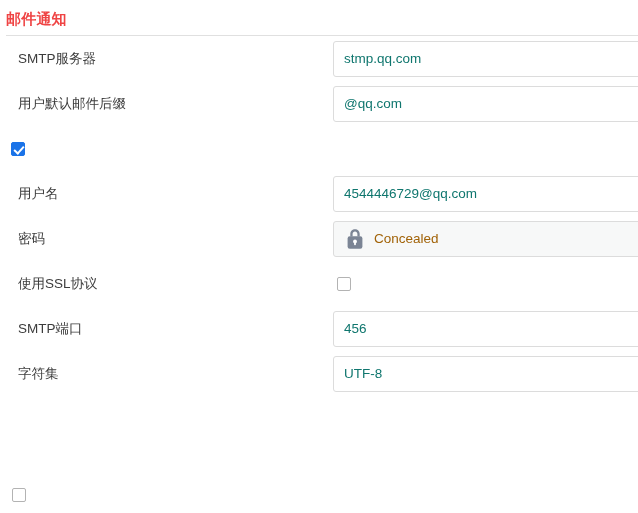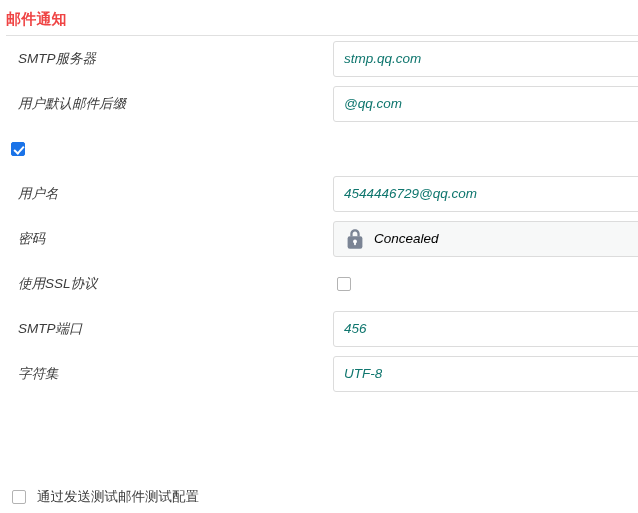--- a/index.html
+++ b/index.html
@@ -36,21 +36,20 @@
     height: 1px;
     background: #e0e0e0;
   }
 
   
   .form {
     position: absolute;
     left: 0;
     top: 36px;
     width: 560px;
-    font-style: italic;
   }
   .row {
     position: relative;
     width: 100%;
     height: 45px;
   }
   .row-label {
     position: absolute;
     left: 18px;
     top: 50%;
@@ -79,21 +78,21 @@
   .field-value {
     font-size: 13.5px;
     color: #0f766e;
     white-space: nowrap;
     overflow: hidden;
   }
   .field.readonly {
     background: #f7f8f8;
   }
   .field.readonly .field-value {
-    color: #000000;
+    color: #a16207;
     margin-left: 8px;
   }
 
   
   .lock-icon {
     width: 22px;
     height: 24px;
     flex: 0 0 auto;
     display: block;
   }
@@ -235,14 +234,13 @@
     <div class="row-label">字符集</div>
     <div class="field">
       <span class="field-value">UTF-8</span>
     </div>
   </div>
 
 </div>
 
 <div class="bottom-check">
   <span class="cb off"></span>
-  <span class="bc-label">通过发送测试邮件测试配置</span>
 </div>
 
 </body></html>

